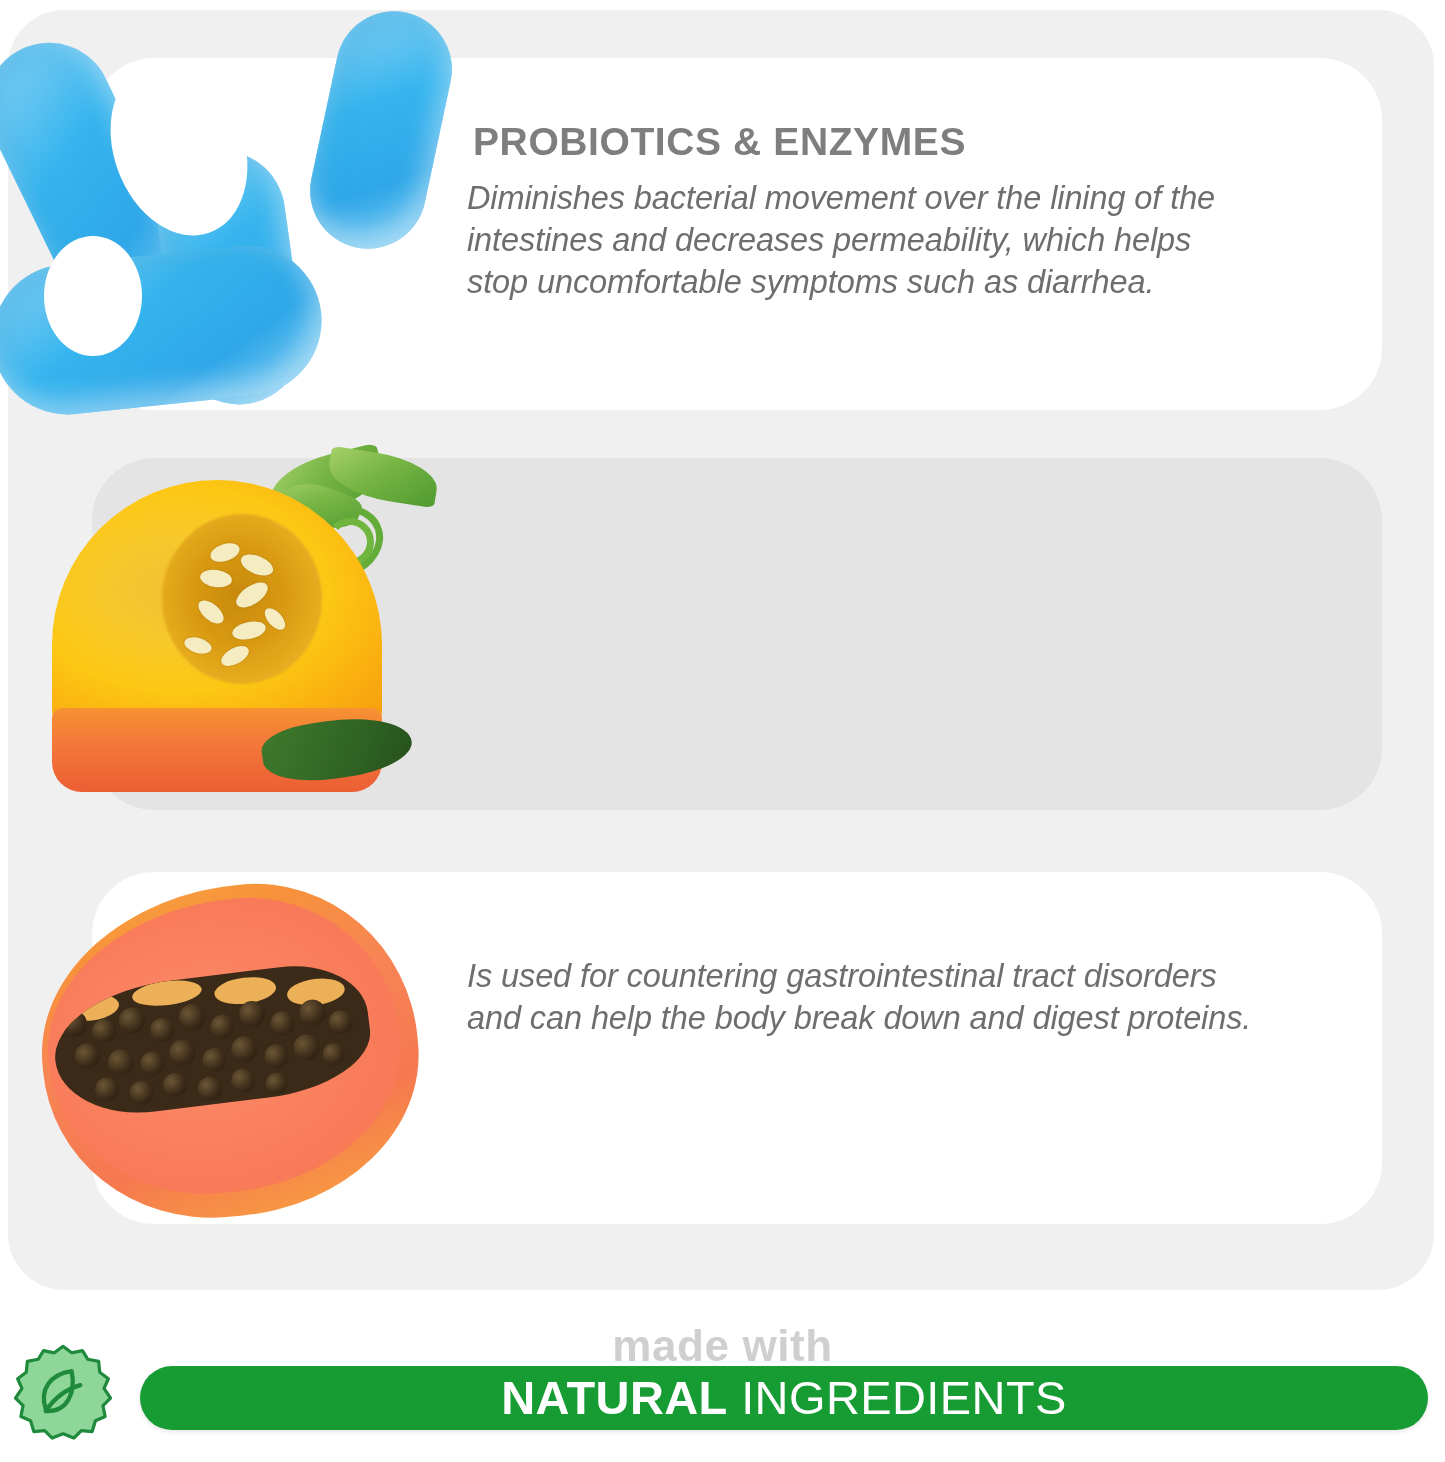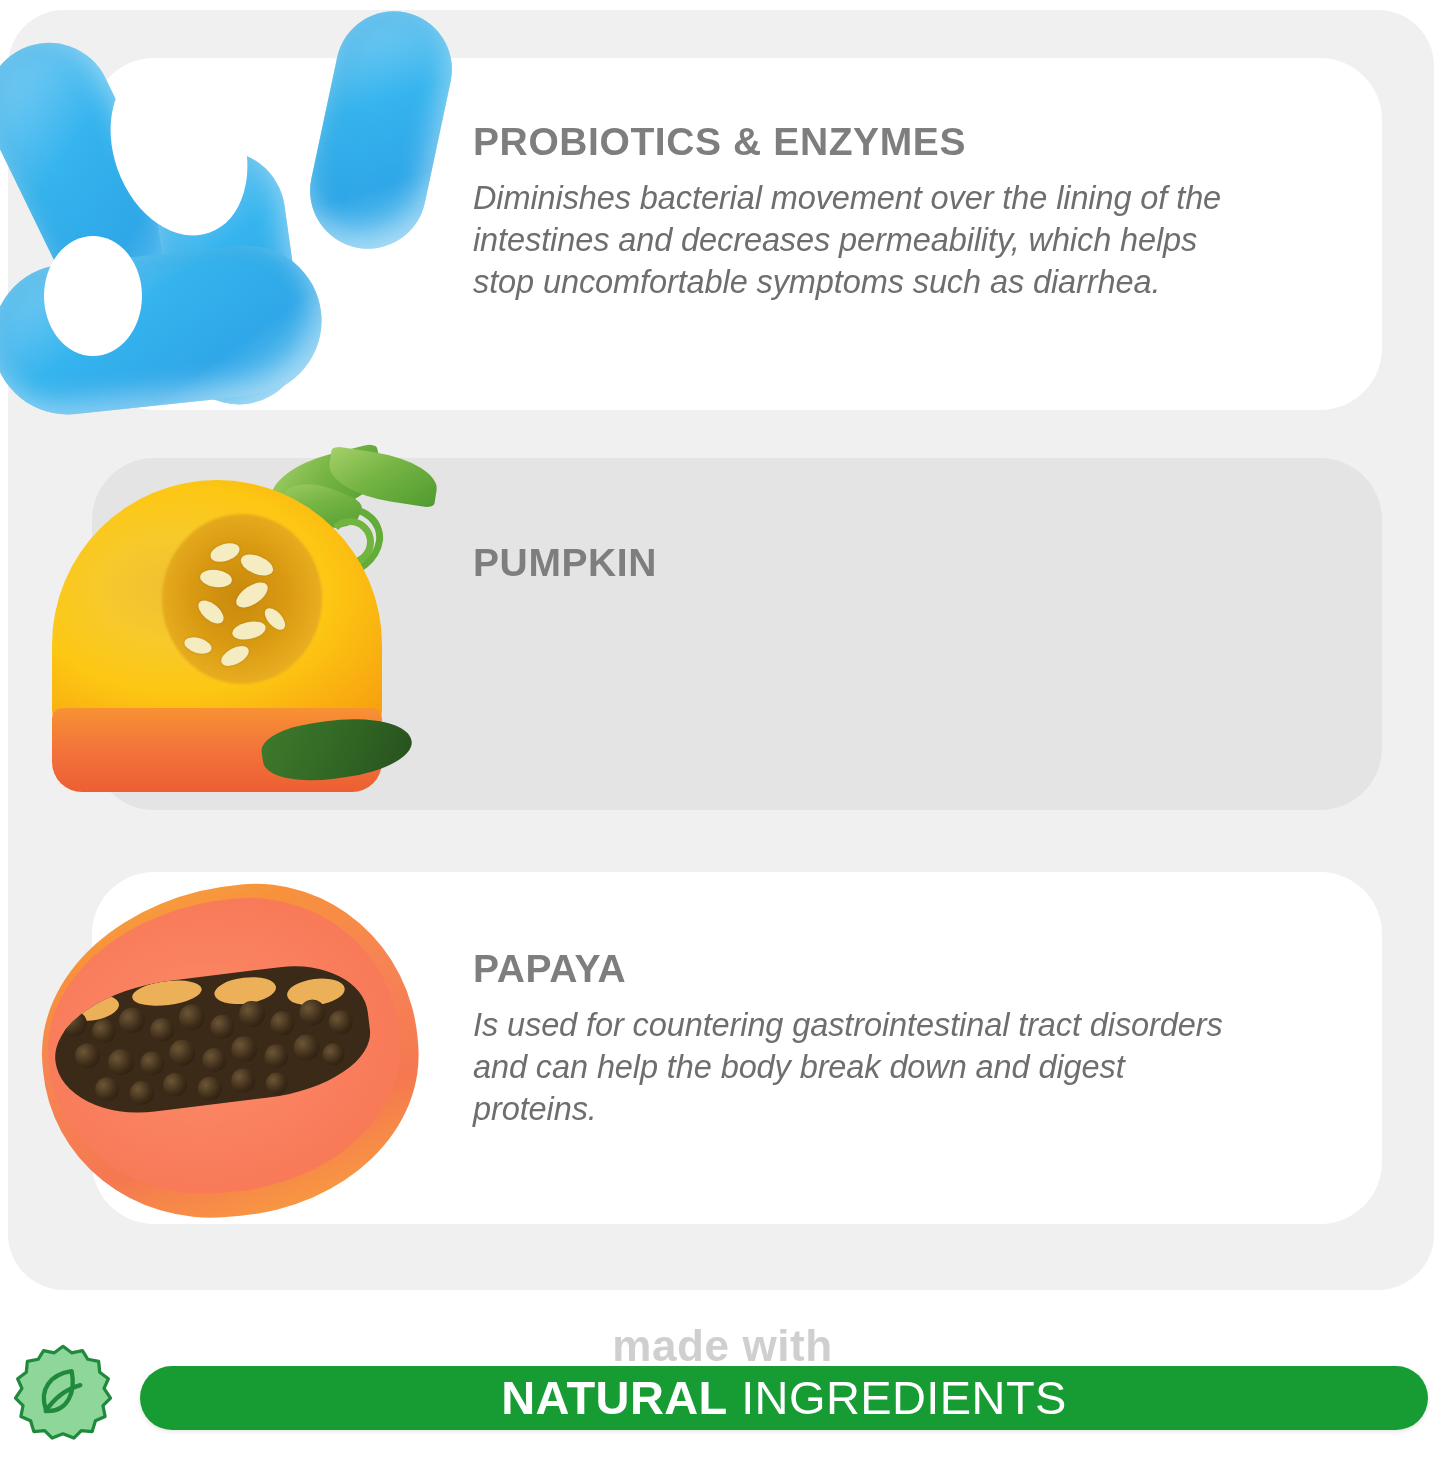--- a/index.html
+++ b/index.html
@@ -66,21 +66,21 @@
   .card-title {
     margin: 0 0 14px 12px;
     font-family: "Liberation Sans", sans-serif;
     font-size: 39px;
     font-weight: bold;
     letter-spacing: 0.6px;
     color: #7e7e7e;
     line-height: 1.05;
   }
   .card-body {
-    margin: 12px;
+    margin: 6px;
     font-family: "Liberation Sans", sans-serif;
     font-size: 32.5px;
     font-style: italic;
     font-weight: 300;
     color: #6e6e6e;
     line-height: 1.30;
     letter-spacing: -0.1px;
   }
 
   
@@ -344,21 +344,20 @@
   <div class="seed" style="left:162px;top:152px;width:30px;height:16px;transform:rotate(40deg);"></div>
   <div class="seed" style="left:198px;top:170px;width:34px;height:17px;transform:rotate(-12deg);"></div>
   <div class="seed" style="left:150px;top:186px;width:28px;height:15px;transform:rotate(16deg);"></div>
   <div class="seed" style="left:186px;top:196px;width:30px;height:16px;transform:rotate(-28deg);"></div>
   <div class="seed" style="left:228px;top:160px;width:26px;height:14px;transform:rotate(48deg);"></div>
   <div class="pump-rind"></div>
   <div class="pump-greenedge"></div>
 </div>
 
 <div class="txt txt-2">
-  <h2 class="card-title">PUMPKIN</h2>
 </div>
 
 <div class="card card-3"></div>
 
 <div class="art papaya-wrap">
   <div class="papaya-body"></div>
   <div class="papaya-pink"></div>
   <div class="papaya-cavity">
     <div class="papaya-pulp" style="left:12px;top:4px;width:58px;height:26px;"></div>
     <div class="papaya-pulp" style="left:84px;top:0px;width:70px;height:24px;"></div>
@@ -386,21 +385,20 @@
     <div class="pseed" style="left:36px;top:88px;width:24px;height:24px;"></div>
     <div class="pseed" style="left:70px;top:96px;width:24px;height:24px;"></div>
     <div class="pseed" style="left:104px;top:92px;width:24px;height:24px;"></div>
     <div class="pseed" style="left:138px;top:100px;width:24px;height:24px;"></div>
     <div class="pseed" style="left:172px;top:96px;width:24px;height:24px;"></div>
     <div class="pseed" style="left:206px;top:104px;width:22px;height:22px;"></div>
   </div>
 </div>
 
 <div class="txt txt-3">
-  <h2 class="card-title">PAPAYA</h2>
   <p class="card-body">Is used for countering gastrointestinal tract disorders and can help the body break down and digest proteins.</p>
 </div>
 
 <div class="footer">
 
   <div class="made-with">made with</div>
 
   <div class="badge">
     <svg viewBox="0 0 100 100" width="108" height="108" aria-hidden="true">
       <path d="M50 4 L58 10 L68 8 L73 16 L83 18 L84 28 L92 34 L88 43 L94 52 L87 59 L89 69 L80 73 L77 83 L67 82 L60 89 L50 85 L40 89 L33 82 L23 83 L20 73 L11 69 L13 59 L6 52 L12 43 L8 34 L16 28 L17 18 L27 16 L32 8 L42 10 Z" fill="#8fd69a" stroke="#1f8a3b" stroke-width="3" stroke-linejoin="round"></path>

